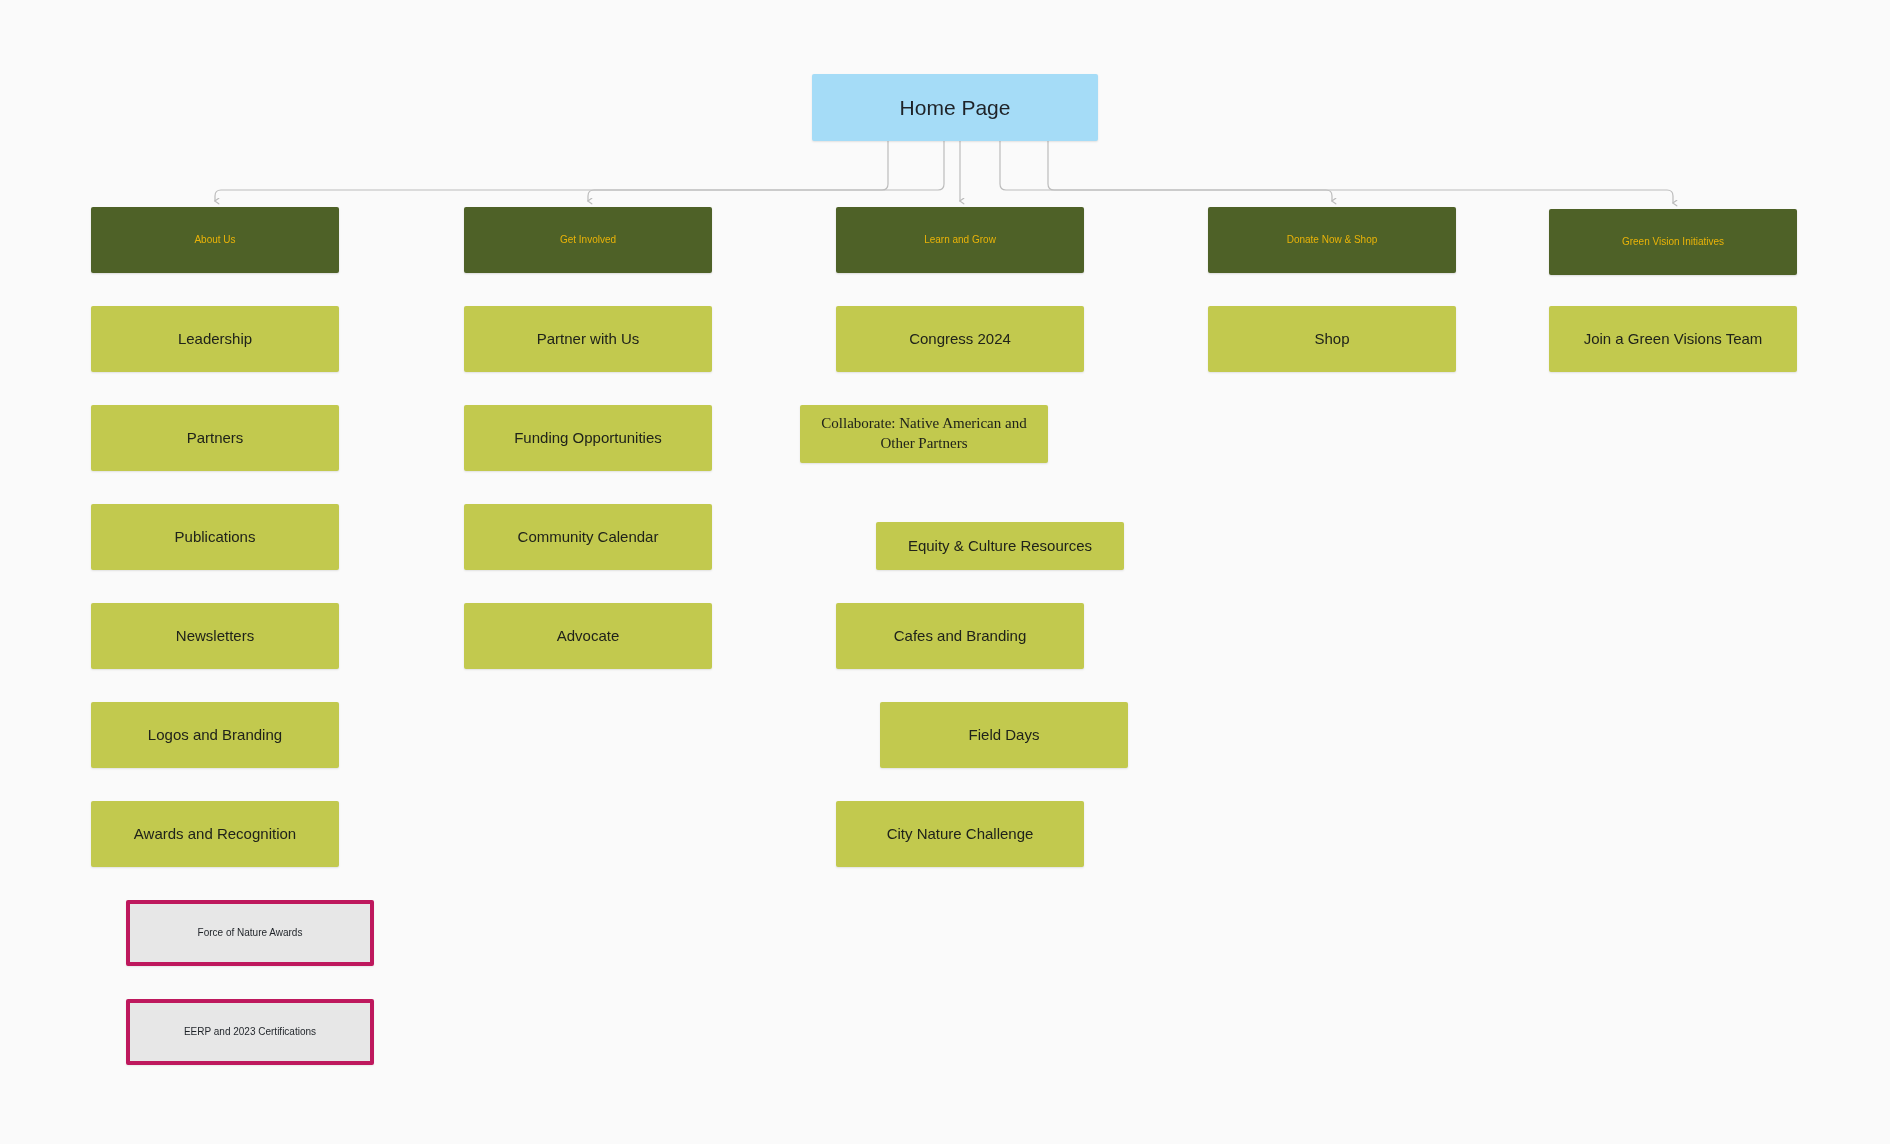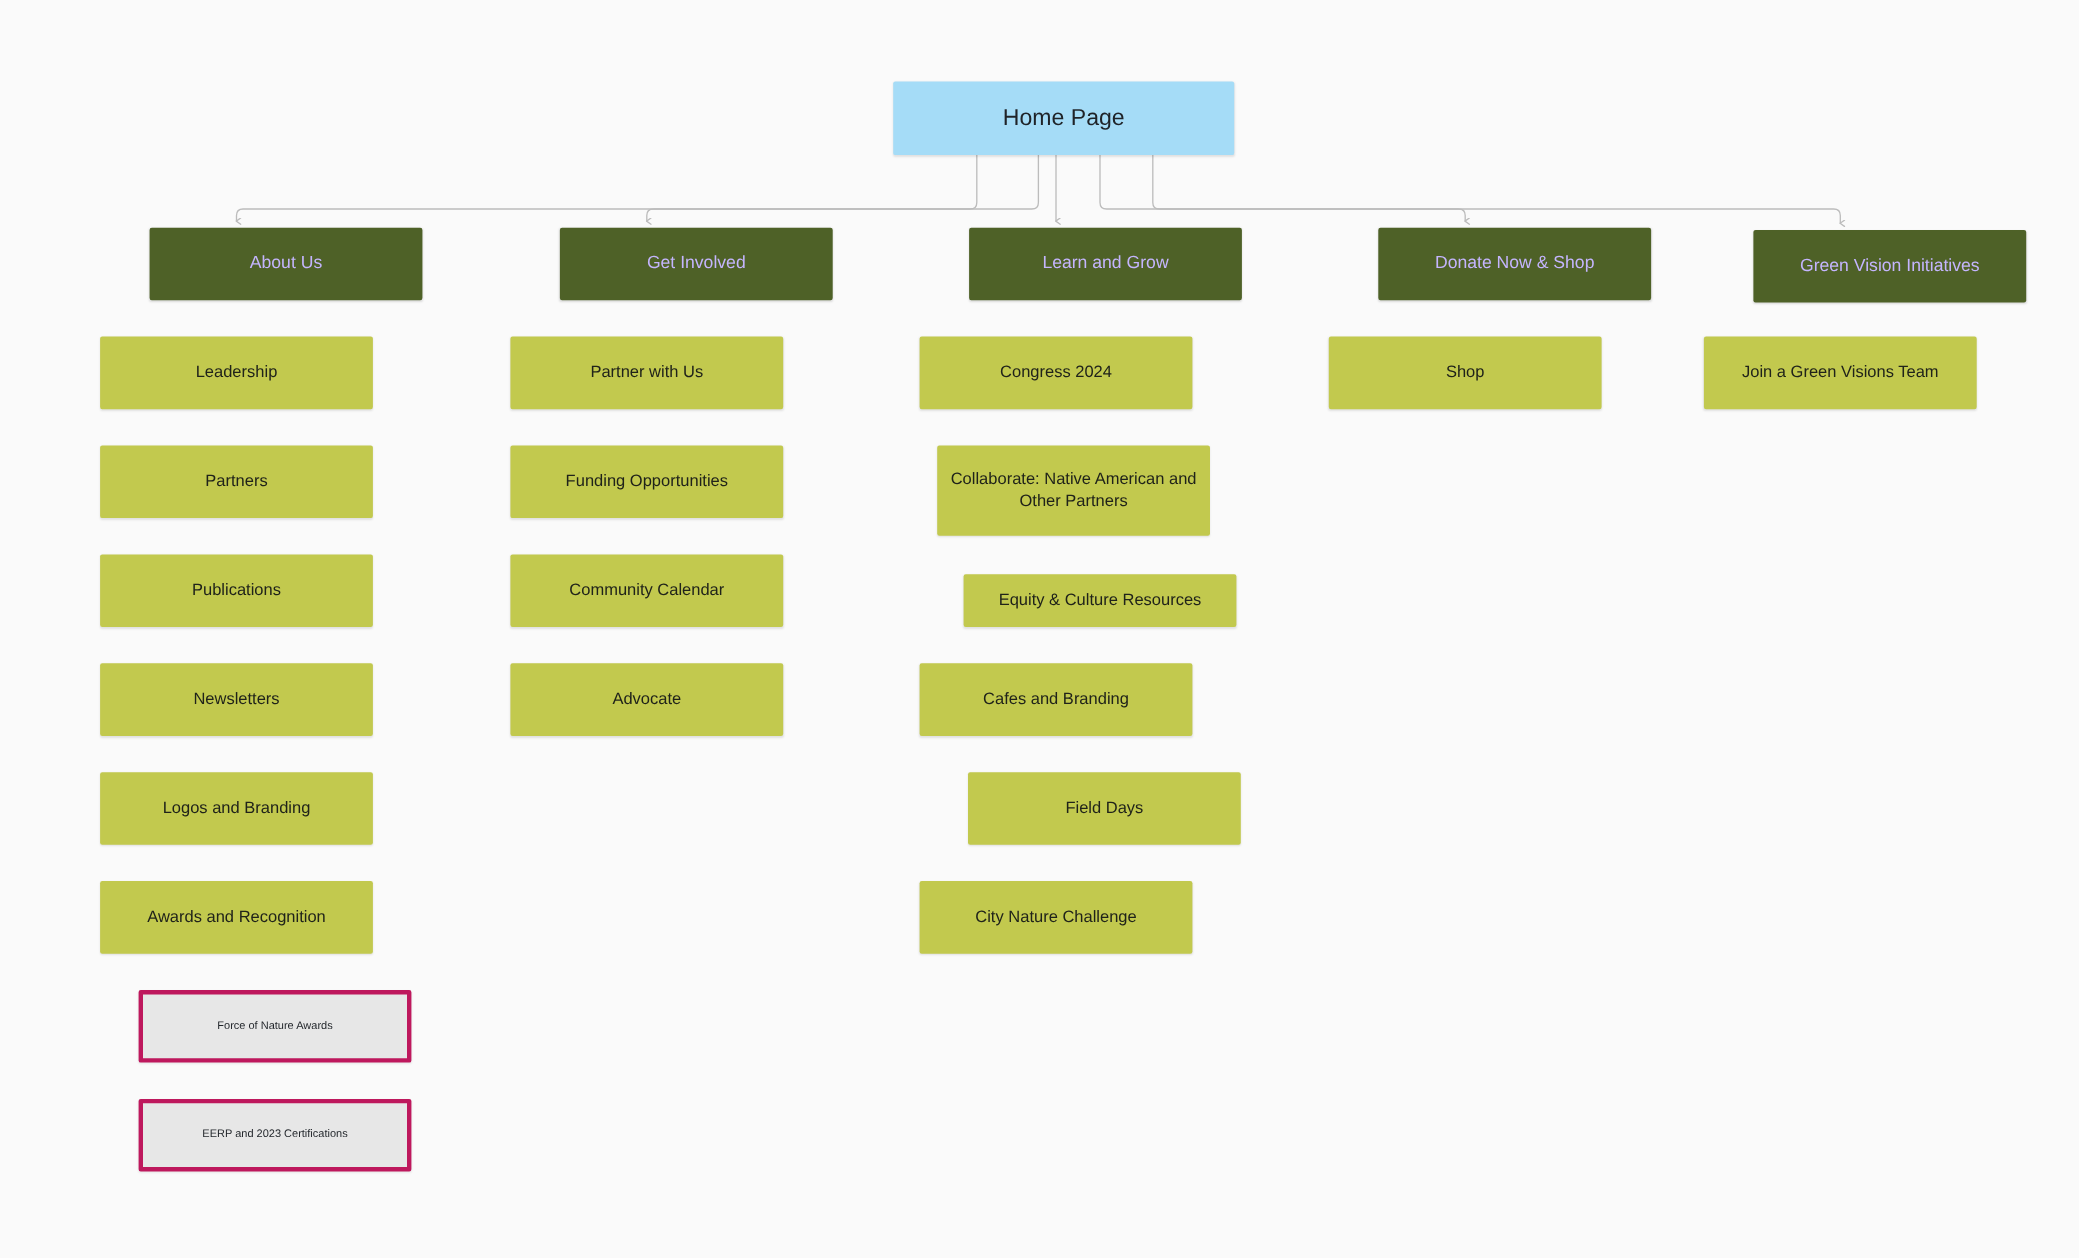--- a/index.html
+++ b/index.html
@@ -39,24 +39,23 @@
     border-radius: 2px;
   }
   .node-root {
     background: #a5dcf7;
     color: #1f2328;
     font-size: 21px;
     box-shadow: 0 1px 2px rgba(0,0,0,0.10);
   }
   .node-section {
     background: #4e6127;
-    color: #c4b5fd;
-    font-size: 16px;
+    color: #eab308;
+    font-size: 10px;
     box-shadow: 0 1px 2px rgba(0,0,0,0.13);
-    margin-left: 45px;
   }
   .node-page {
     background: #c2c94e;
     color: #20231a;
     font-size: 15px;
     box-shadow: 0 1px 2px rgba(0,0,0,0.10);
   }
   .node-sub {
     background: #e7e7e7;
     color: #1f2328;
@@ -88,21 +87,21 @@
       <path marker-end="url(#arrow)" d="M 944,141 L 944,184 Q 944,190 938,190 L 594,190 Q 588,190 588,196 L 588,201"></path>
 
       <path marker-end="url(#arrow)" d="M 960,141 L 960,201"></path>
 
       <path marker-end="url(#arrow)" d="M 1000,141 L 1000,184 Q 1000,190 1006,190 L 1326,190 Q 1332,190 1332,196 L 1332,201"></path>
 
       <path marker-end="url(#arrow)" d="M 1048,141 L 1048,184 Q 1048,190 1054,190 L 1667,190 Q 1673,190 1673,196 L 1673,203"></path>
     </g>
   </svg>
 
-  <div class="node node-root" id="node-root" style="left: 812px; top: 74px; width: 310px; height: 67px;">
+  <div class="node node-root" id="node-root" style="left: 812px; top: 74px; width: 286px; height: 67px;">
     <span class="node-label">Home Page</span>
   </div>
 
   <div id="nodes">
       <div class="node node-section" style="left: 91px; top: 207px; width: 248px; height: 66px;">
         <span class="node-label">About Us</span>
       </div>
       <div class="node node-page" style="left: 91px; top: 306px; width: 248px; height: 66px;">
         <span class="node-label">Leadership</span>
       </div>
@@ -141,21 +140,21 @@
       </div>
       <div class="node node-page" style="left: 464px; top: 603px; width: 248px; height: 66px;">
         <span class="node-label">Advocate</span>
       </div>
       <div class="node node-section" style="left: 836px; top: 207px; width: 248px; height: 66px; align-items: center;">
         <span class="node-label">Learn and Grow</span>
       </div>
       <div class="node node-page" style="left: 836px; top: 306px; width: 248px; height: 66px;">
         <span class="node-label">Congress 2024</span>
       </div>
-      <div class="node node-page" style="left: 852px; top: 405px; width: 248px; height: 82px;">
+      <div class="node node-page" style="left: 800px; top: 405px; width: 248px; height: 58px; font-family: Liberation Serif, serif;">
         <span class="node-label">Collaborate: Native American and Other Partners</span>
       </div>
       <div class="node node-page" style="left: 876px; top: 504px; width: 248px; height: 48px; margin-top: 18px;">
         <span class="node-label">Equity &amp; Culture Resources</span>
       </div>
       <div class="node node-page" style="left: 836px; top: 603px; width: 248px; height: 66px;">
         <span class="node-label">Cafes and Branding</span>
       </div>
       <div class="node node-page" style="left: 880px; top: 702px; width: 248px; height: 66px;">
         <span class="node-label">Field Days</span>

